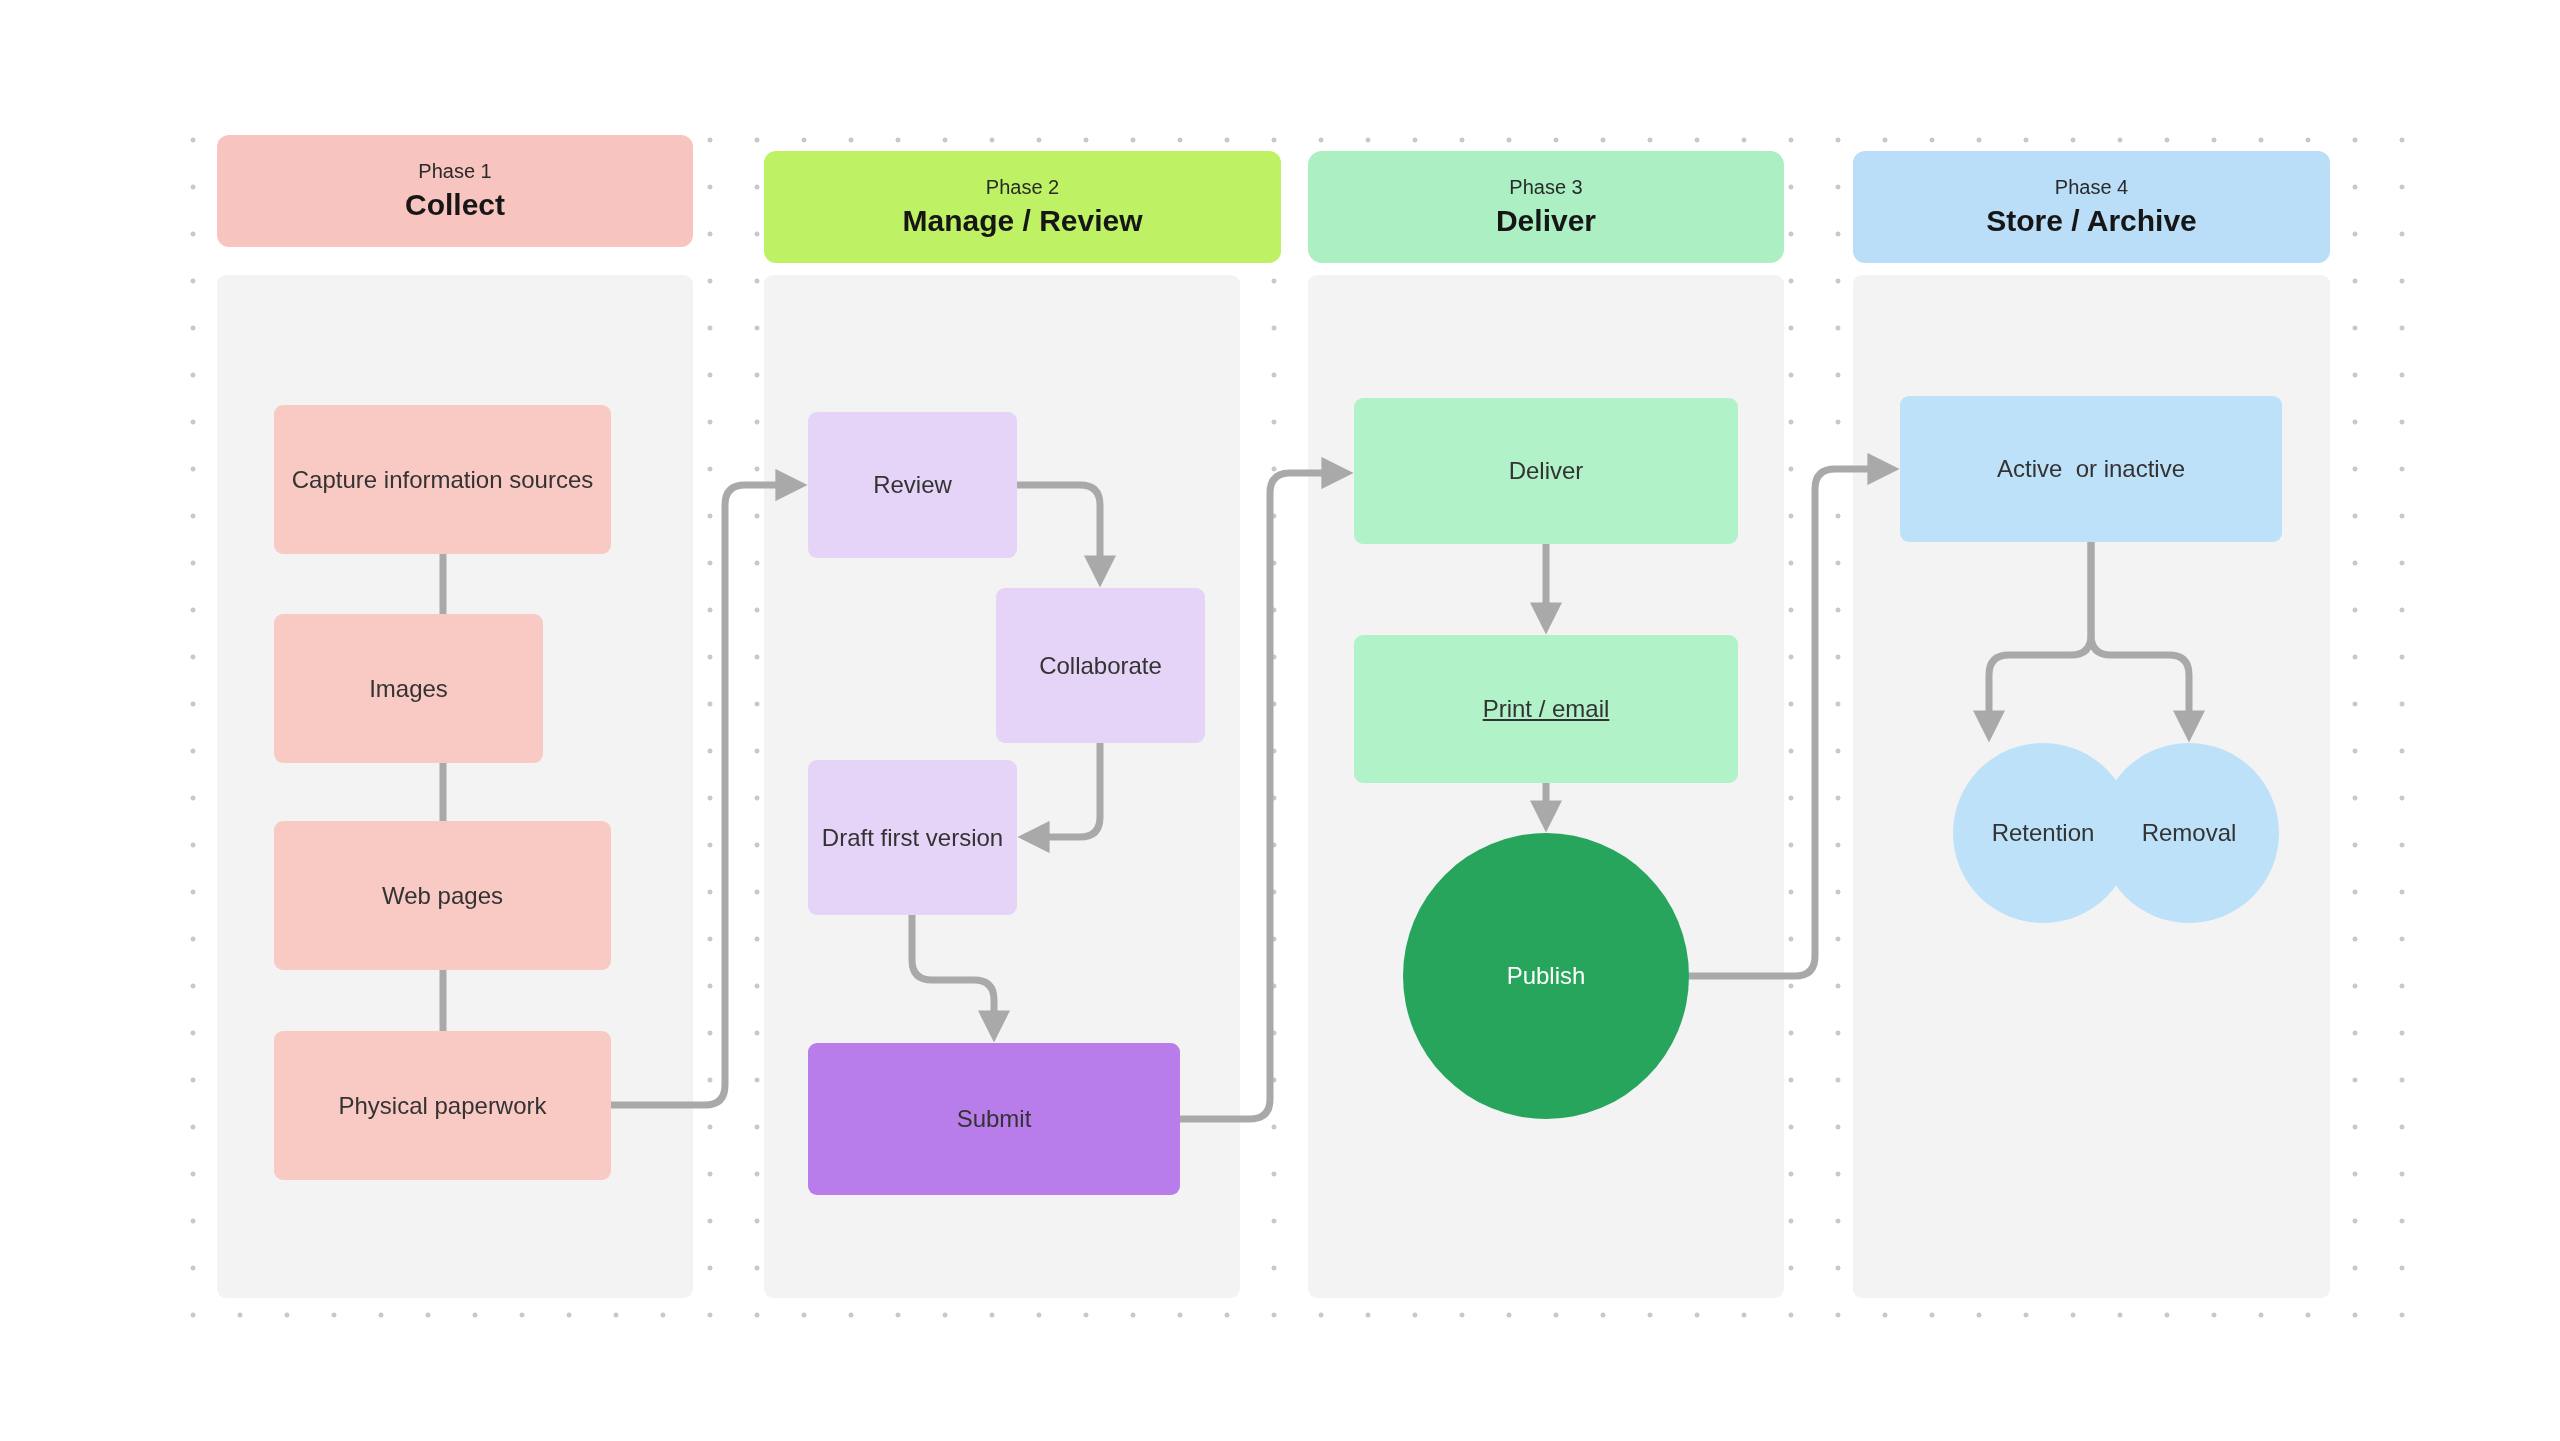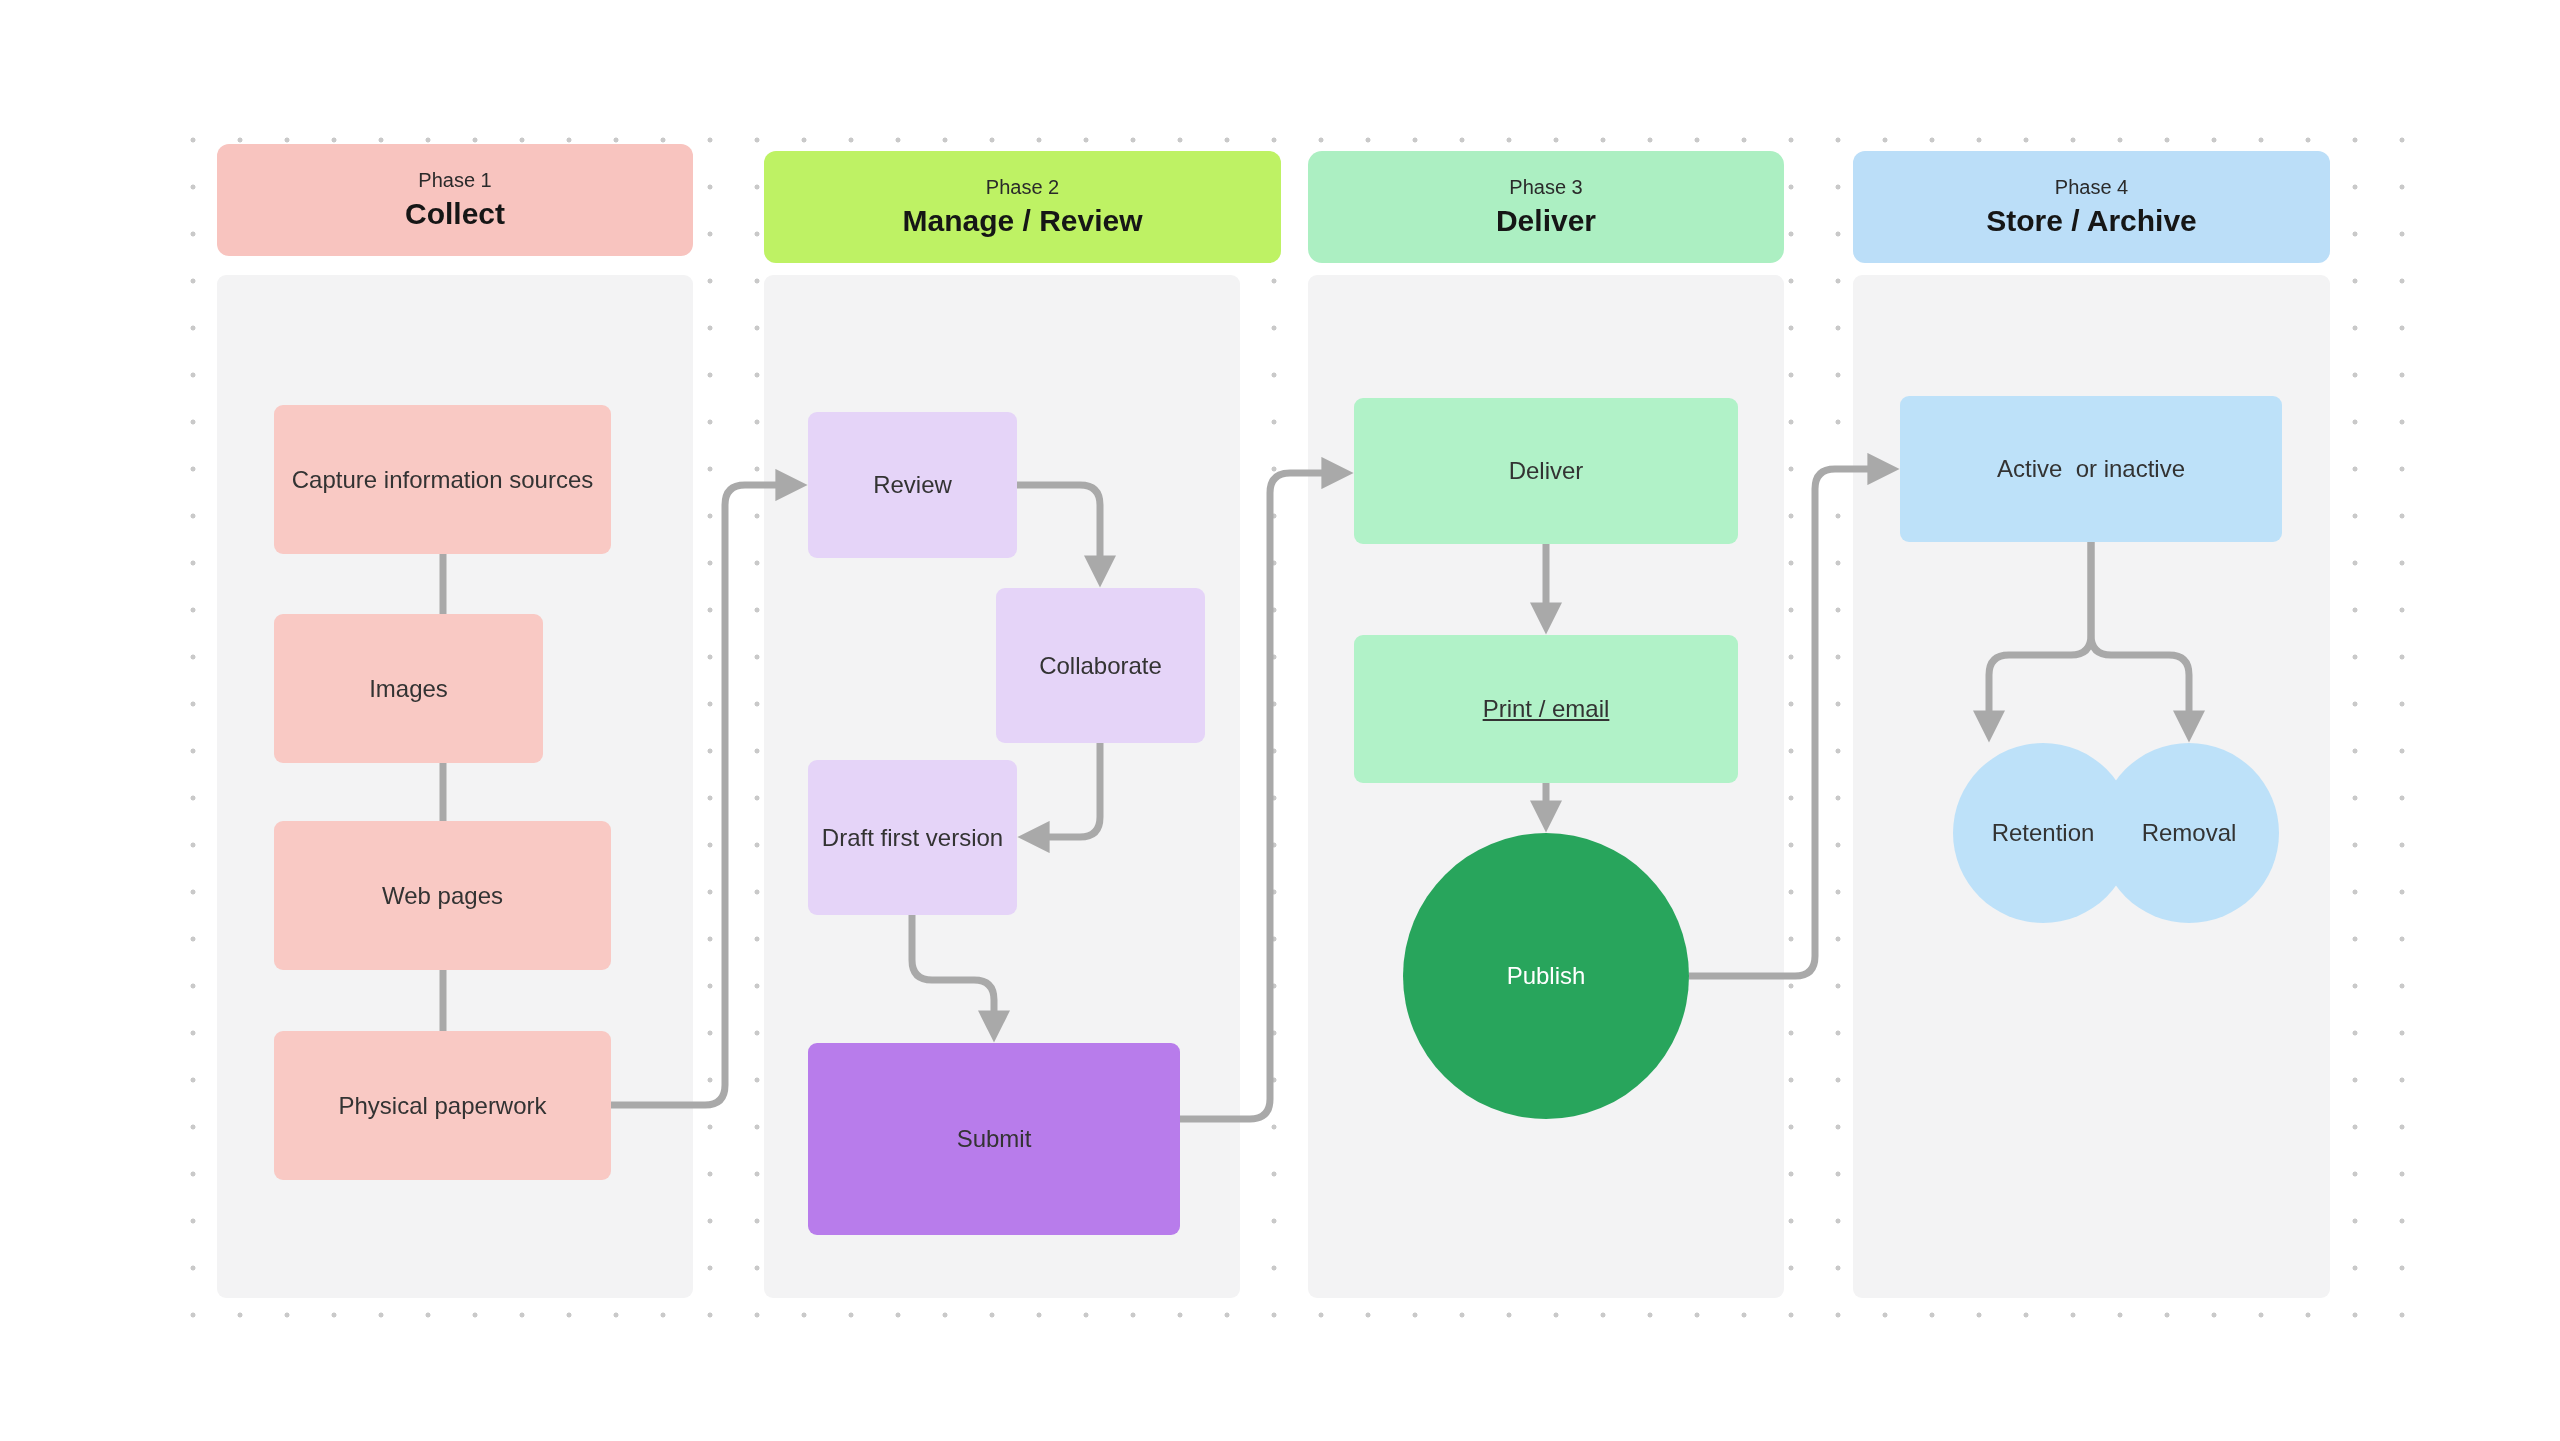--- a/index.html
+++ b/index.html
@@ -35,21 +35,21 @@
   .edges{position:absolute;left:0;top:0;width:2560px;height:1441px;}
   .edges path.wire{fill:none;stroke-width:7px;}
 </style>
 </head>
 <body>
 
 <div class="board">
 
   <div class="dots"></div>
 
-  <div class="phase-header" style="left: 217px; top: 144px; width: 476px; background-color: rgb(248, 196, 191);">
+  <div class="phase-header" style="left: 217px; top: 135px; width: 476px; background-color: rgb(248, 196, 191);">
     <div class="phase-label">Phase 1</div>
     <div class="phase-title">Collect</div>
   </div>
   <div class="phase-header" style="left: 764px; top: 151px; width: 517px; background-color: #bef264;">
     <div class="phase-label">Phase 2</div>
     <div class="phase-title">Manage / Review</div>
   </div>
   <div class="phase-header" style="left: 1308px; top: 151px; width: 476px; background-color: rgb(172, 239, 194); border-radius: 14px;">
     <div class="phase-label">Phase 3</div>
     <div class="phase-title">Deliver</div>
@@ -86,21 +86,21 @@
   </svg>
 
   <div class="node" style="left: 274px; top: 405px; width: 337px; height: 149px; background-color: rgb(249, 201, 196);">Capture information sources</div>
   <div class="node" style="left: 274px; top: 614px; width: 269px; height: 149px; background-color: rgb(249, 201, 196);">Images</div>
   <div class="node" style="left: 274px; top: 821px; width: 337px; height: 149px; background-color: rgb(249, 201, 196);">Web pages</div>
   <div class="node" style="left: 274px; top: 1031px; width: 337px; height: 149px; background-color: rgb(249, 201, 196);">Physical paperwork</div>
 
   <div class="node" style="left: 808px; top: 412px; width: 209px; height: 146px; background-color: rgb(229, 212, 248);">Review</div>
   <div class="node" style="left: 996px; top: 588px; width: 209px; height: 155px; background-color: rgb(229, 212, 248);">Collaborate</div>
   <div class="node" style="left: 808px; top: 760px; width: 209px; height: 155px; background-color: rgb(229, 212, 248);">Draft first version</div>
-  <div class="node" style="left: 808px; top: 1043px; width: 372px; height: 192px; background-color: rgb(184, 124, 235);">Submit</div>
+  <div class="node" style="left: 808px; top: 1043px; width: 372px; height: 152px; background-color: rgb(184, 124, 235);">Submit</div>
 
   <div class="node" style="left: 1354px; top: 398px; width: 384px; height: 146px; background-color: rgb(177, 242, 200);">Deliver</div>
   <div class="node" style="left: 1354px; top: 635px; width: 384px; height: 148px; background-color: rgb(177, 242, 200); text-decoration: underline;">Print / email</div>
   <div class="node circle light-text" style="left: 1403px; top: 833px; width: 286px; height: 286px; background-color: rgb(40, 165, 92);">Publish</div>
 
   <div class="node" style="left: 1900px; top: 396px; width: 382px; height: 146px; background-color: rgb(189, 225, 249);">Active  or inactive</div>
   <div class="node circle" style="left: 1953px; top: 743px; width: 180px; height: 180px; background-color: rgb(189, 225, 249);">Retention</div>
   <div class="node circle" style="left: 2099px; top: 743px; width: 180px; height: 180px; background-color: rgb(189, 225, 249);">Removal</div>
 
 </div>

